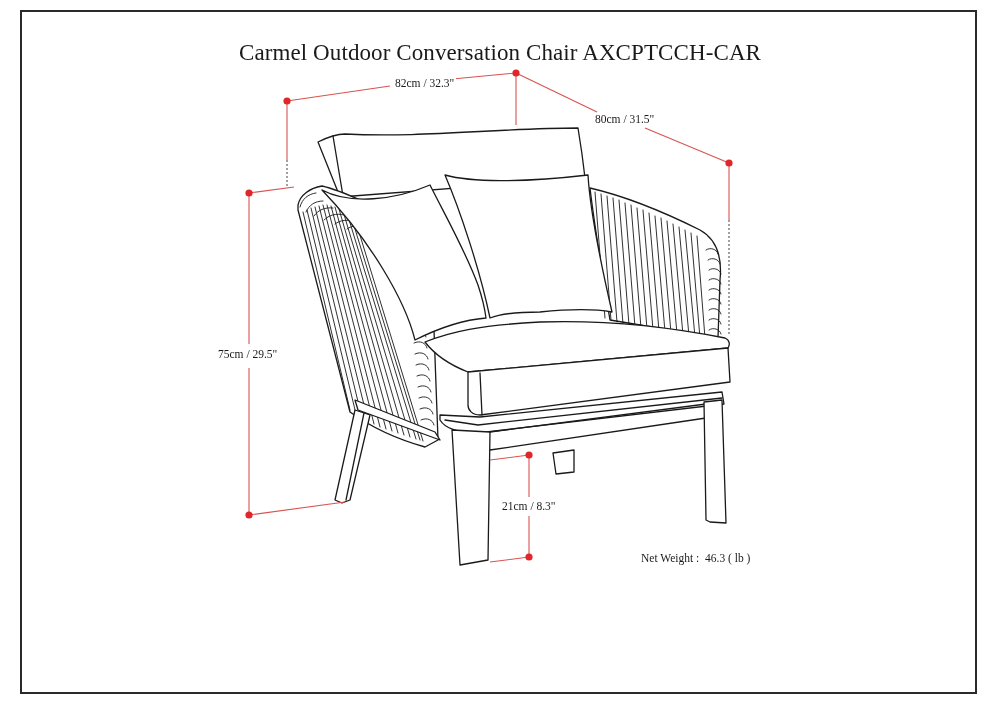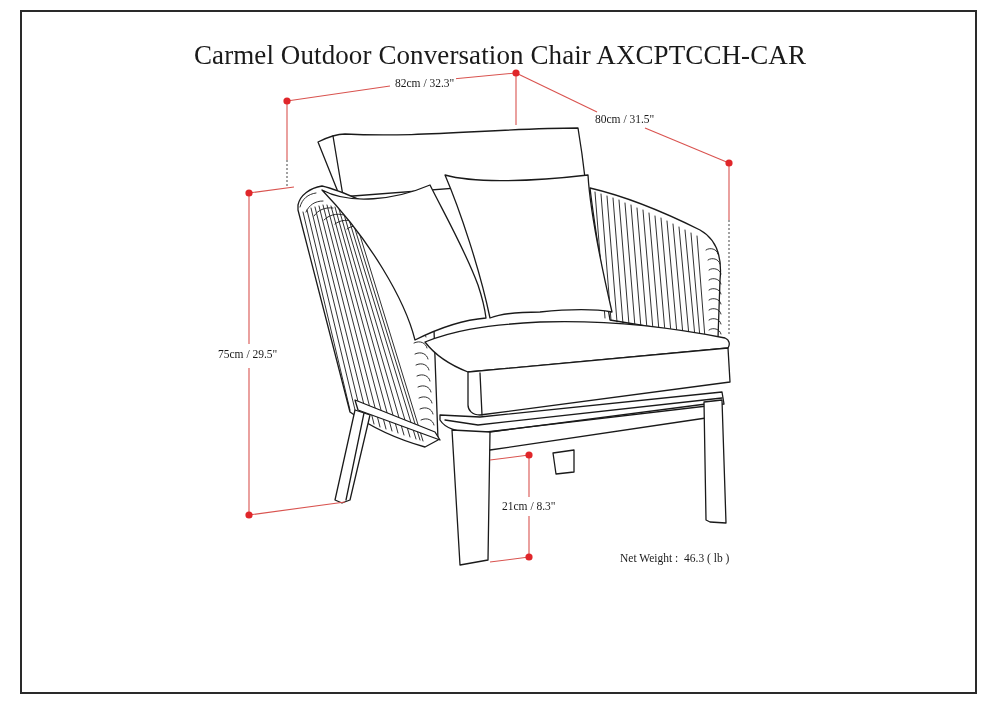--- a/index.html
+++ b/index.html
@@ -1,20 +1,20 @@
 <!DOCTYPE html>
 <html><head>
   <meta charset="utf-8">
   <style>
     html, body { margin: 0; padding: 0; background: #ffffff; }
     body { width: 1000px; height: 707px; position: relative; overflow: hidden; font-family: "Liberation Serif", "DejaVu Serif", serif; }
     .frame { position: absolute; left: 20px; top: 10px; width: 957px; height: 684px; border: 2px solid #2a2a2a; box-sizing: border-box; }
-    .title { position: absolute; left: 0; width: 1000px; top: 40px; text-align: center; font-size: 27px; color: #1a1a1a; letter-spacing: 0.1px; }
+    .title { position: absolute; left: 0; width: 1000px; top: 40px; text-align: center; font-size: 23px; color: #1a1a1a; letter-spacing: 0.1px; }
     .dim-label { position: absolute; font-size: 11.5px; color: #1a1a1a; white-space: nowrap; background: #ffffff; padding: 0 2px; }
-    .net-weight { position: absolute; left: 620px; top: 552px; font-size: 11.5px; color: #1a1a1a; white-space: nowrap; }
+    .net-weight { position: absolute; left: 641px; top: 552px; font-size: 11.5px; color: #1a1a1a; white-space: nowrap; }
     svg.drawing { position: absolute; left: 0; top: 0; }
   </style>
 </head>
 <body>
 
 <div class="frame"></div>
 
 <div class="title">Carmel Outdoor Conversation Chair AXCPTCCH-CAR</div>
 
 <svg class="drawing" width="1000" height="707" viewBox="0 0 1000 707">

